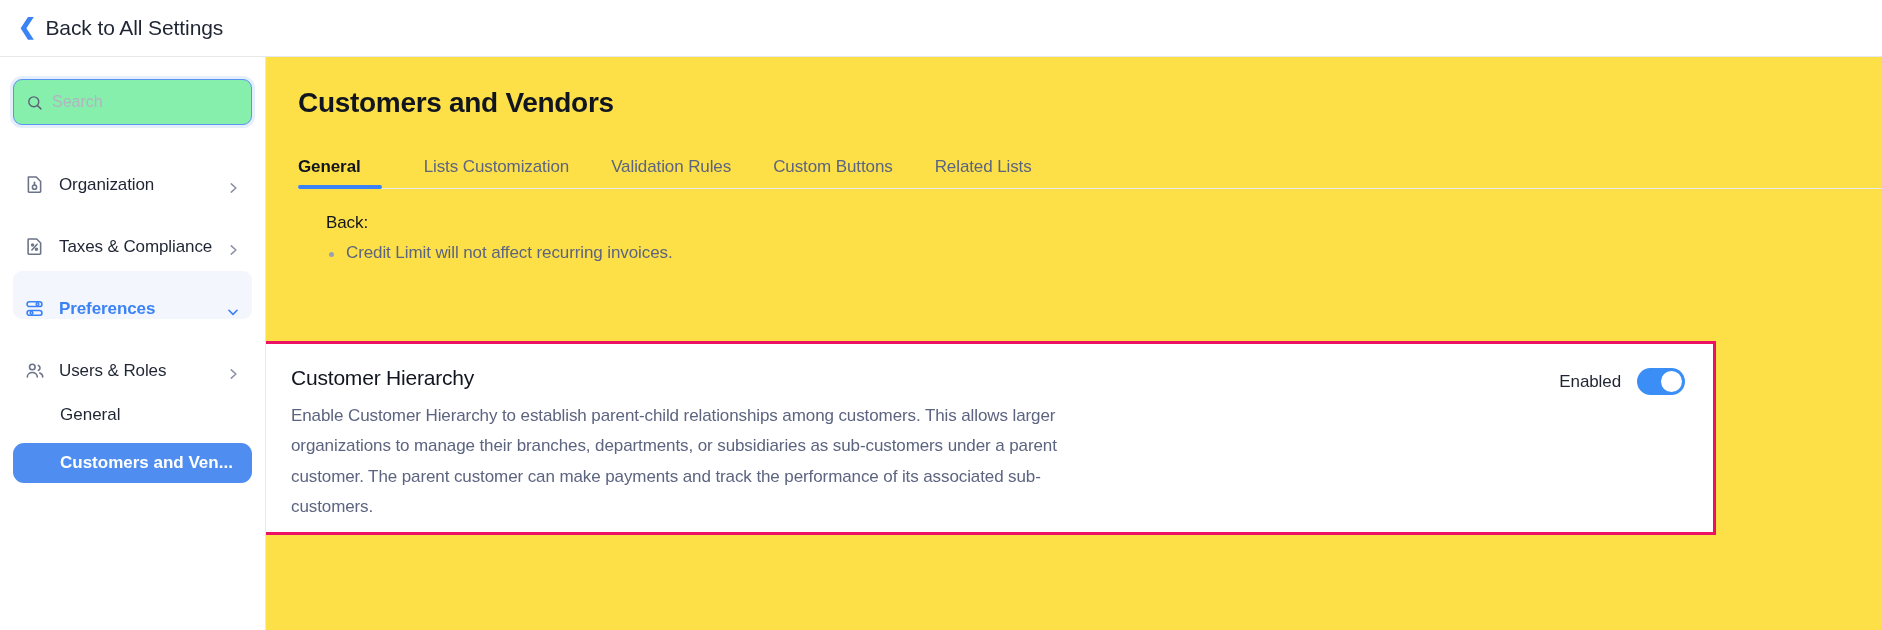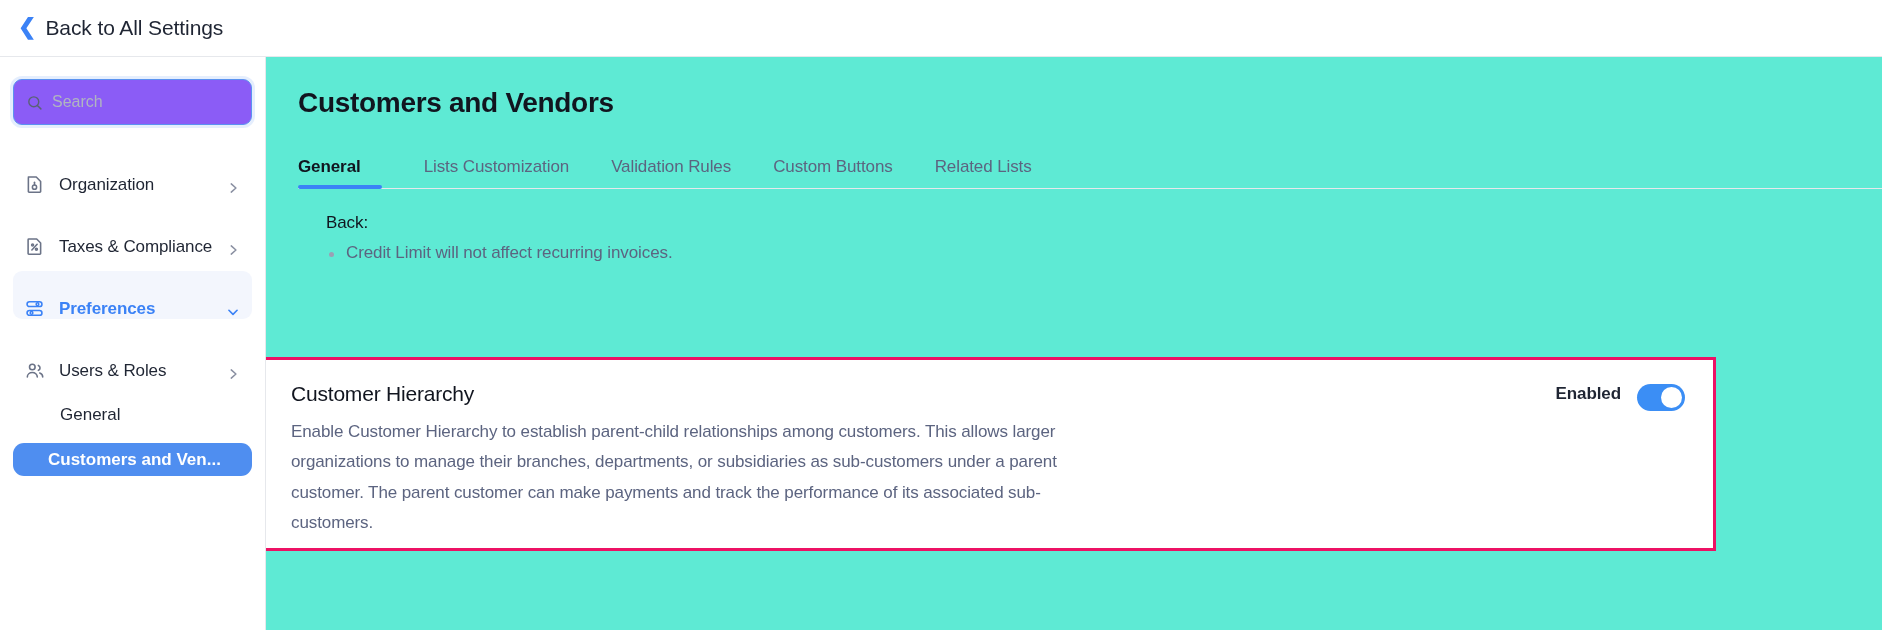--- a/index.html
+++ b/index.html
@@ -62,21 +62,21 @@
 
   .search-wrap {
     position: relative;
     height: 46px;
     border: 1.5px solid #5b93f0;
     border-radius: 9px;
     box-shadow: 0 0 0 3px rgba(96,150,245,0.16);
     display: flex;
     align-items: center;
     padding: 0 12px;
-    background: #8b5cf6;
+    background: #86efac;
   }
   .search-icon {
     width: 17px; height: 17px;
     margin-right: 9px;
     flex: 0 0 auto;
     color: #5a6275;
   }
   .search-input {
     border: 0;
     outline: none;
@@ -132,32 +132,32 @@
     font-size: 17px;
     color: #1f2533;
     cursor: pointer;
     margin-bottom: 8px;
     border-radius: 9px;
   }
   .sub-item.selected {
     background: #4f8ef0;
     color: #ffffff;
     font-weight: 600;
-    height: 33px;
-    padding-left: 35px;
+    height: 40px;
+    padding-left: 47px;
     border-radius: 11px;
     overflow: hidden;
     white-space: nowrap;
   }
 
   
   .main {
     flex: 1 1 auto;
     height: 573px;
-    background: #5eead4;
+    background: #fde047;
     padding: 30px 0 13px 32px;
     overflow: hidden;
     position: relative;
   }
   .page-title {
     font-size: 28px;
     font-weight: 700;
     color: #11151f;
     letter-spacing: -0.3px;
     margin-bottom: 32px;
@@ -215,45 +215,44 @@
     left: 3px; top: 9px;
     width: 5px; height: 5px;
     border-radius: 50%;
     background: #9aa0b4;
   }
 
   
   .hl-card {
     position: absolute;
     left: -4px;
-    top: 300px;
+    top: 284px;
     width: 1454px;
     height: 194px;
     border: 3px solid #ed1164;
     background: #fff;
     padding: 22px 26px 0 26px;
   }
   .hl-head {
     display: flex;
     align-items: flex-start;
     justify-content: space-between;
   }
   .hl-title {
     font-size: 21px;
     color: #11151f;
     font-weight: 400;
     letter-spacing: -0.2px;
   }
   .hl-toggle-group {
     display: flex;
-    align-items: flex-start;
+    align-items: center;
     gap: 16px;
     margin-top: 2px;
     margin-right: 2px;
-    font-weight: bold;
   }
   .hl-toggle-label {
     font-size: 17px;
     color: #1f2533;
     letter-spacing: -0.1px;
   }
   .switch {
     width: 48px;
     height: 27px;
     border-radius: 14px;

